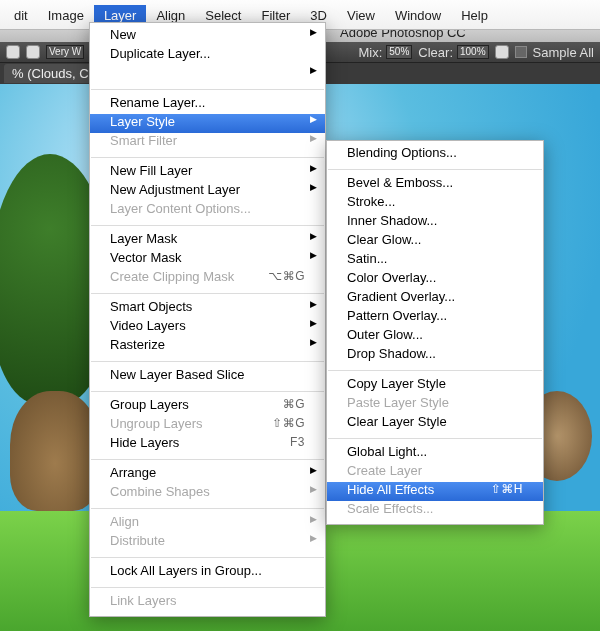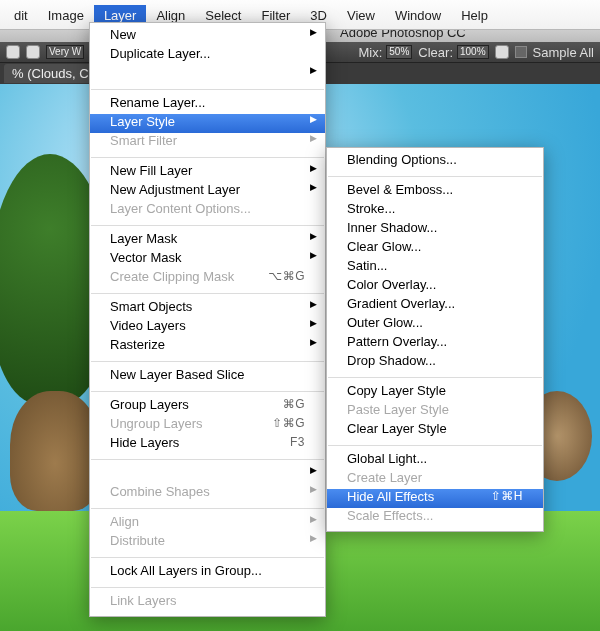--- a/index.html
+++ b/index.html
@@ -21,21 +21,21 @@
 .menu{position:absolute;background:#fff;border:1px solid #b8b8b8;box-shadow:0 4px 18px rgba(0,0,0,.35);z-index:20;padding:4px 0}
 .menu .row{display:flex;align-items:flex-start;height:19px;padding:0 20px 0 20px;color:#000;cursor:default;position:relative}
 .menu .row.sel{background:linear-gradient(#4a8cf0,#2a6ad7);color:#fff}
 .menu .row.dis{color:#a8a8a8}
 .menu .row .lab{flex:1;white-space:nowrap}
 .menu .row .shc{color:#666;font-size:12px;letter-spacing:.5px}
 .menu .row.sel .shc{color:#fff}
 .menu .row .arr{position:absolute;right:8px;font-size:9px}
 .menu .sep{height:1px;background:#dcdcdc;margin:5px 1px}
 #m1{top:22px;left:89px;width:237px}
-#m2{top:147px;left:326px;width:218px}
+#m2{top:140px;left:326px;width:218px}
 .ic{display:inline-block;width:14px;height:14px;border:1px solid #888;border-radius:3px;background:#ddd}
 .toolbar .seg{display:flex;align-items:center;gap:4px;color:#ddd}
 .toolbar select,.toolbar .box{background:#555;border:1px solid #222;color:#eee;font-size:10px;padding:0 2px;height:14px}
 .toolbar .chk{width:12px;height:12px;border:1px solid #888;background:#666;display:inline-block}
 </style>
 </head>
 <body>
 
 <div class="menubar">
     <div class="mitem">dit</div>
@@ -157,20 +157,21 @@
     <div class="row dis">
       <span class="lab">Ungroup Layers</span>
       <span class="shc">⇧⌘G</span>
     </div>
     <div class="row">
       <span class="lab">Hide Layers</span>
       <span class="shc">F3</span>
     </div>
     <div class="sep"></div>
     <div class="row">
+      <span class="lab">Arrange</span>
       <span class="arr">▶</span>
     </div>
     <div class="row dis">
       <span class="lab">Combine Shapes</span>
       <span class="arr">▶</span>
     </div>
     <div class="sep"></div>
     <div class="row dis">
       <span class="lab">Align</span>
       <span class="arr">▶</span>
@@ -208,24 +209,24 @@
     <div class="row">
       <span class="lab">Satin...</span>
     </div>
     <div class="row">
       <span class="lab">Color Overlay...</span>
     </div>
     <div class="row">
       <span class="lab">Gradient Overlay...</span>
     </div>
     <div class="row">
+      <span class="lab">Pattern Overlay...</span>
+    </div>
+    <div class="row">
       <span class="lab">Outer Glow...</span>
-    </div>
-    <div class="row">
-      <span class="lab">Pattern Overlay...</span>
     </div>
     <div class="row">
       <span class="lab">Drop Shadow...</span>
     </div>
     <div class="sep"></div>
     <div class="row">
       <span class="lab">Copy Layer Style</span>
     </div>
     <div class="row dis">
       <span class="lab">Paste Layer Style</span>

